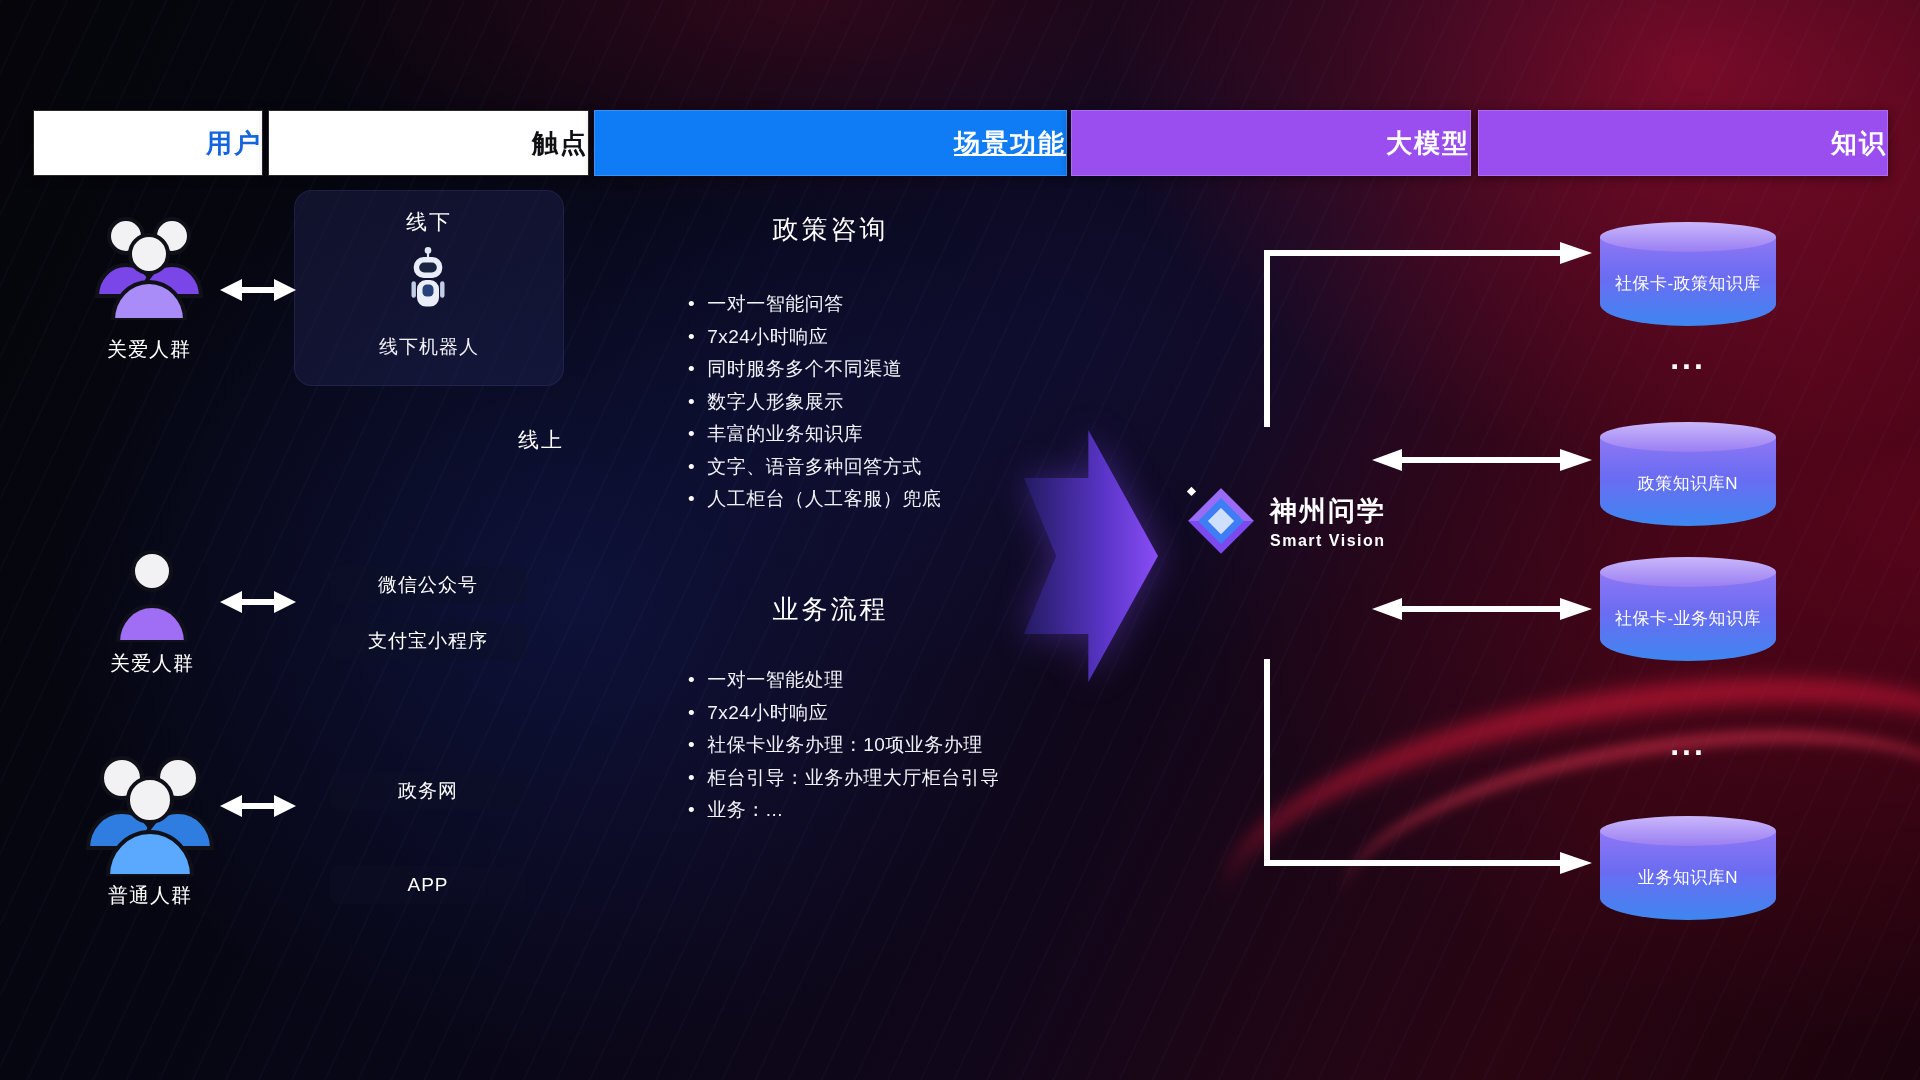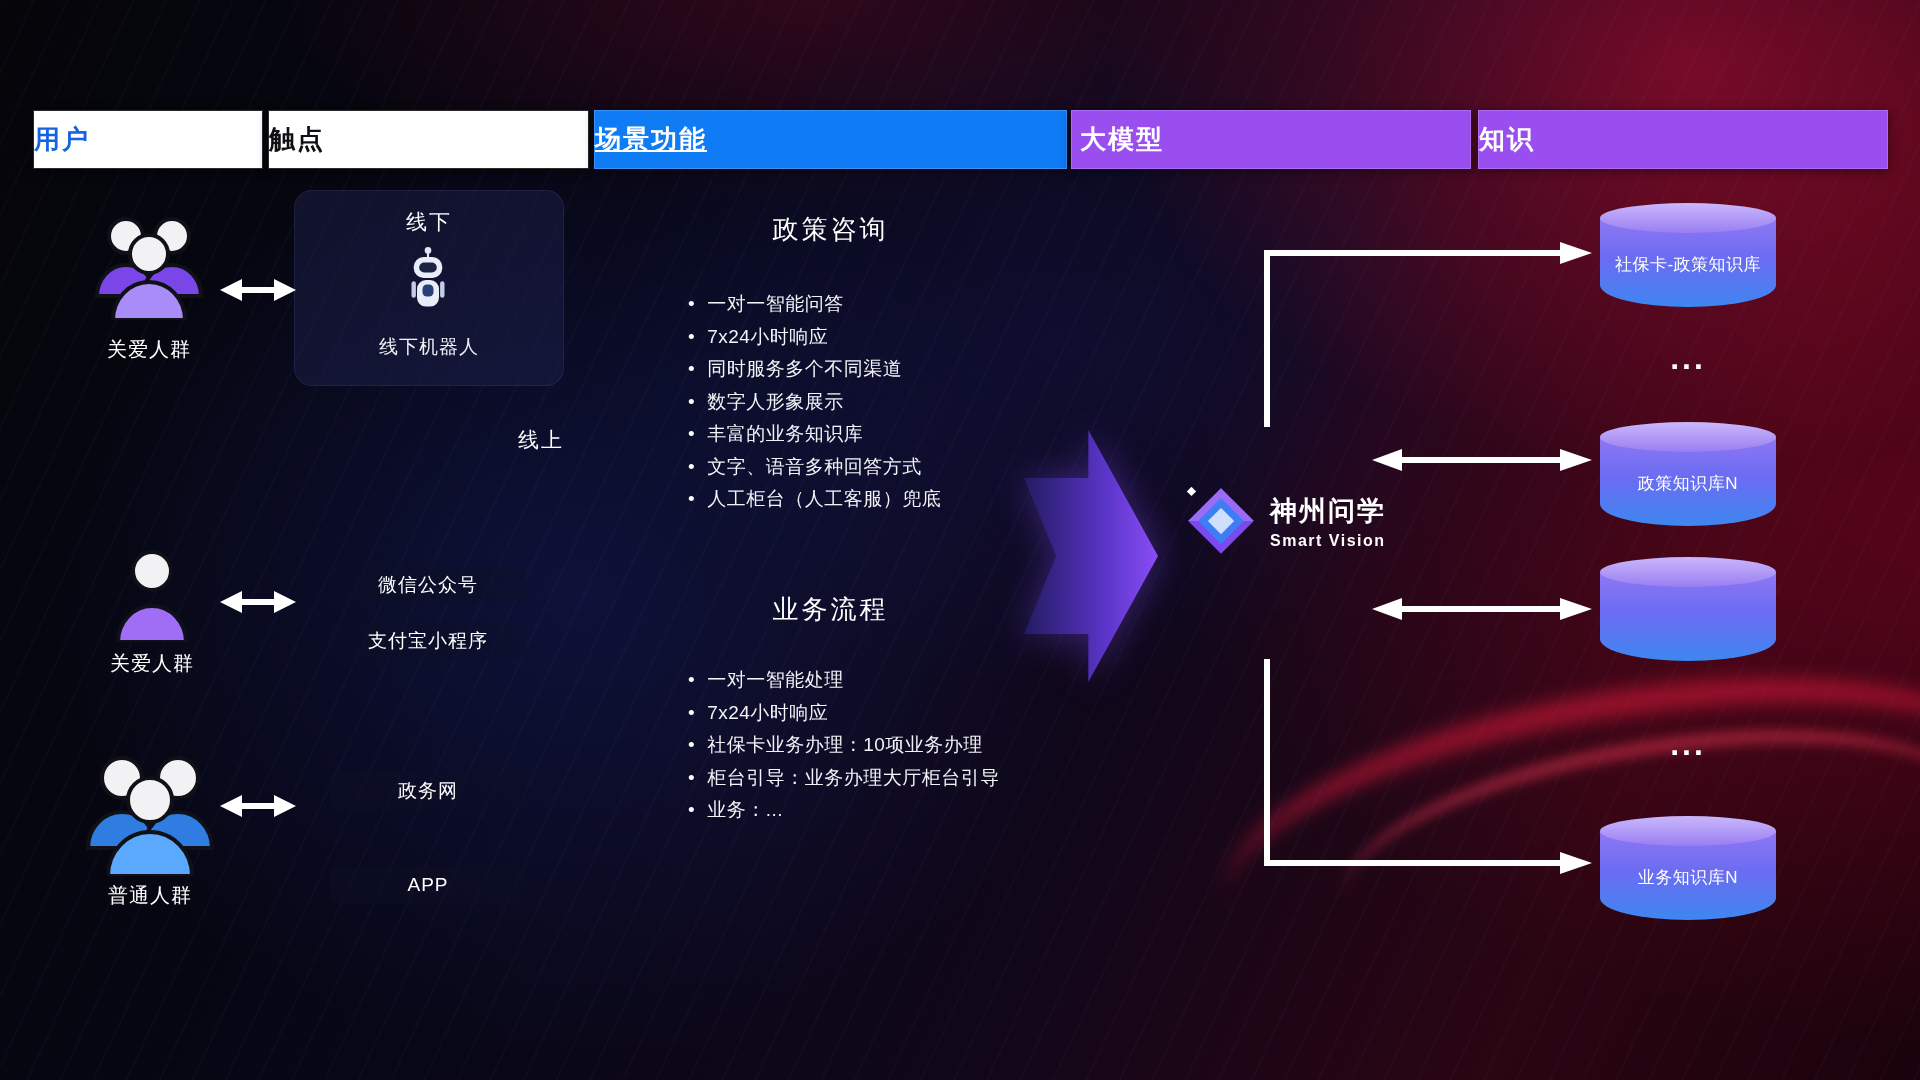--- a/index.html
+++ b/index.html
@@ -27,21 +27,21 @@
     filter:blur(9px); transform:rotate(-9deg); pointer-events:none;
   }
   .swoosh2{
     position:absolute; right:-60px; top:740px; width:640px; height:220px;
     border-radius:50%; border-top:14px solid rgba(255,60,90,0.45);
     filter:blur(6px); transform:rotate(-9deg); pointer-events:none;
   }
 
   
   .hdr{
-    position:absolute; top:110px; height:59px; display:flex; align-items:center; justify-content:flex-start;
+    position:absolute; top:110px; height:66px; display:flex; align-items:center; justify-content:flex-end;
     font-size:26px; font-weight:bold; letter-spacing:2px;
     box-shadow:0 2px 10px rgba(0,0,0,0.45);
   }
   .hdr-white{ background:#ffffff; border:1px solid #2a2a2a; }
   .hdr-user{ left:33px;  width:230px; color:#1464e0; }
   .hdr-touch{ left:268px; width:321px; color:#101014; }
   .hdr-blue{ left:594px; width:473px; background:#0f7bf5; color:#fff; border:1px solid rgba(255,255,255,0.18);text-decoration:underline; }
   .hdr-model{ left:1071px; width:400px; background:#9b4ef0; color:#fff; border:1px solid rgba(255,255,255,0.18);padding-left:8px; }
   .hdr-know{ left:1478px; width:410px; background:#9b4ef0; color:#fff; border:1px solid rgba(255,255,255,0.18); }
 
@@ -220,34 +220,35 @@
       <polygon points="32,11 53,32 32,53 11,32" fill="#3f7df5"></polygon>
       <polygon points="32,20 44,32 32,44 20,32" fill="#cfe0ff"></polygon>
       <rect x="2" y="2" width="6" height="6" fill="#ffffff" transform="rotate(45 5 5)"></rect>
     </svg>
     <div>
       <div class="model-name">神州问学</div>
       <div class="model-sub">Smart Vision</div>
     </div>
   </div>
 
-  <div class="db" style="top:203px;">
+  <div class="db" style="top:222px;">
     <div class="db-body"></div>
     <div class="db-top"></div>
     <div class="db-label">社保卡-政策知识库</div>
   </div>
   <div class="dots" style="top:340px;">...</div>
   <div class="db" style="top:422px;">
     <div class="db-body"></div>
     <div class="db-top"></div>
     <div class="db-label">政策知识库N</div>
   </div>
   <div class="db" style="top:557px;">
     <div class="db-body"></div>
     <div class="db-top"></div>
+    <div class="db-label">社保卡-业务知识库</div>
   </div>
   <div class="dots" style="top:726px;">...</div>
   <div class="db" style="top:816px;">
     <div class="db-body"></div>
     <div class="db-top"></div>
     <div class="db-label">业务知识库N</div>
   </div>
 
   <svg class="arrows" width="1920" height="1080" viewBox="0 0 1920 1080">
     <g stroke="#ffffff" stroke-width="6" fill="none" stroke-linecap="square">

